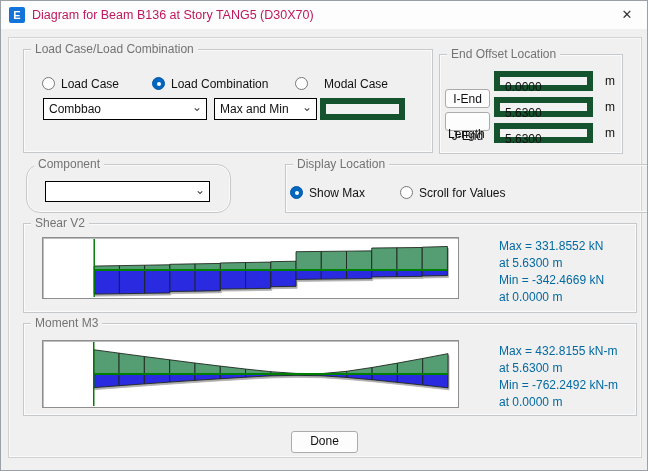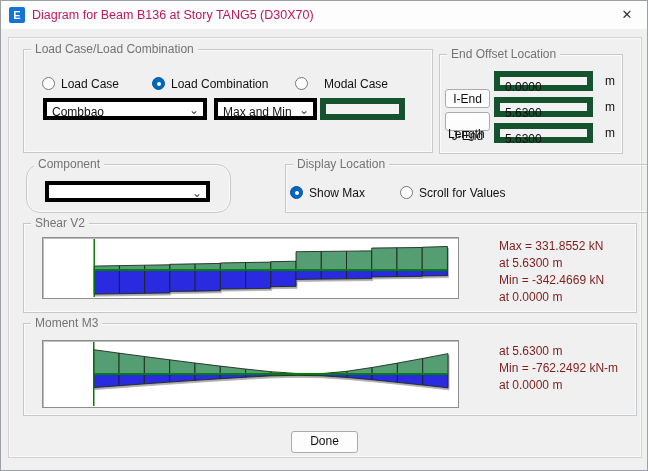--- a/index.html
+++ b/index.html
@@ -13,33 +13,33 @@
   .closebtn{position:absolute;right:0;top:0;width:40px;height:28px;text-align:center;line-height:28px;
             font-size:13px;color:#333;cursor:pointer;}
   .panel{position:absolute;left:7px;top:36px;width:634px;height:421px;border:1px solid #d2d2d2;
          box-shadow:inset 0 0 0 1px #fafafa;box-sizing:border-box;}
   .groupbox{position:absolute;border:1px solid #c5c9cc;box-shadow:inset 0 0 0 1px #fbfbfb;box-sizing:border-box;}
   .gtitle{position:absolute;top:-8px;left:7px;background:#f0f0f0;padding:0 4px;color:#737373;white-space:nowrap;}
   .radio{position:absolute;width:13px;height:13px;border-radius:50%;background:#fff;border:1px solid #777;box-sizing:border-box;}
   .radio.checked{background:#0067c0;border:1px solid #0057a8;}
   .radio.checked::after{content:"";position:absolute;left:4px;top:4px;width:4px;height:4px;border-radius:50%;background:#fff;}
   .rlabel{position:absolute;white-space:nowrap;color:#111;}
-  .combo{position:absolute;background:#fff;border:4px solid #000000;box-sizing:border-box;
+  .combo{position:absolute;background:#fff;border:1px solid #000000;box-sizing:border-box;
          padding:3px 18px 0 5px;white-space:nowrap;overflow:hidden;cursor:default;}
   .combo .arrow{position:absolute;right:4px;top:1px;color:#444;font-size:12px;}
   .dfield{position:absolute;background:#f2f2f2;border:6px solid #14532d;box-sizing:border-box;
           padding:3px 0 0 5px;white-space:nowrap;}
   .btn{position:absolute;background:#fdfdfd;border:1px solid #ababab;border-radius:3px;
        box-sizing:border-box;text-align:center;cursor:pointer;}
   .lbl{position:absolute;white-space:nowrap;}
   .plot{position:absolute;background:#fff;border:1px solid #8e8e8e;
         box-shadow:inset 1px 1px 0 #bdbdbd;box-sizing:border-box;}
   .plot svg{display:block;width:100%;height:100%;}
   .bars{filter:drop-shadow(1.5px 2px 0 #aaaaaa);}
-  .stats{position:absolute;line-height:17px;color:#7f1d1d;}
+  .stats{position:absolute;line-height:17px;color:#0369a1;}
   .stats div{white-space:nowrap;}
 </style>
 </head>
 <body>
 
 <div class="win">
 
   <div class="titlebar">
     <div class="appicon">E</div>
     <div class="wtitle">Diagram for Beam B136 at Story TANG5 (D30X70)</div>
@@ -178,20 +178,21 @@
             <polygon points="307.7142857142857,34 307.7142857142857,37.5424 333.7857142857143,39.904 333.7857142857143,34" fill="#2a2ae0" stroke="#1c241c" stroke-width="0.9"></polygon>
             <polygon points="333.7857142857143,34 333.7857142857143,39.904 359.85714285714283,42.5936 359.85714285714283,34" fill="#2a2ae0" stroke="#1c241c" stroke-width="0.9"></polygon>
             <polygon points="359.8571428571429,34 359.8571428571429,42.5936 385.92857142857144,45.3488 385.92857142857144,34" fill="#2a2ae0" stroke="#1c241c" stroke-width="0.9"></polygon>
             <polygon points="385.92857142857144,34 385.92857142857144,45.3488 412,48.2024 412,34" fill="#2a2ae0" stroke="#1c241c" stroke-width="0.9"></polygon>
           </g>
           <line x1="47" y1="34" x2="412" y2="34" stroke="#008000" stroke-width="2"></line>
           <line x1="47" y1="1" x2="47" y2="67" stroke="#007700" stroke-width="1.5"></line>
         </svg>
     </div>
     <div class="stats" style="left:475px;top:19px;">
+      <div>Max = 432.8155 kN-m</div>
       <div>at 5.6300 m</div>
       <div>Min = -762.2492 kN-m</div>
       <div>at 0.0000 m</div>
     </div>
   </div>
 
   <div class="btn" style="left:290px;top:430px;width:67px;height:22px;padding-top:2px;">Done</div>
 
 </div>
 

